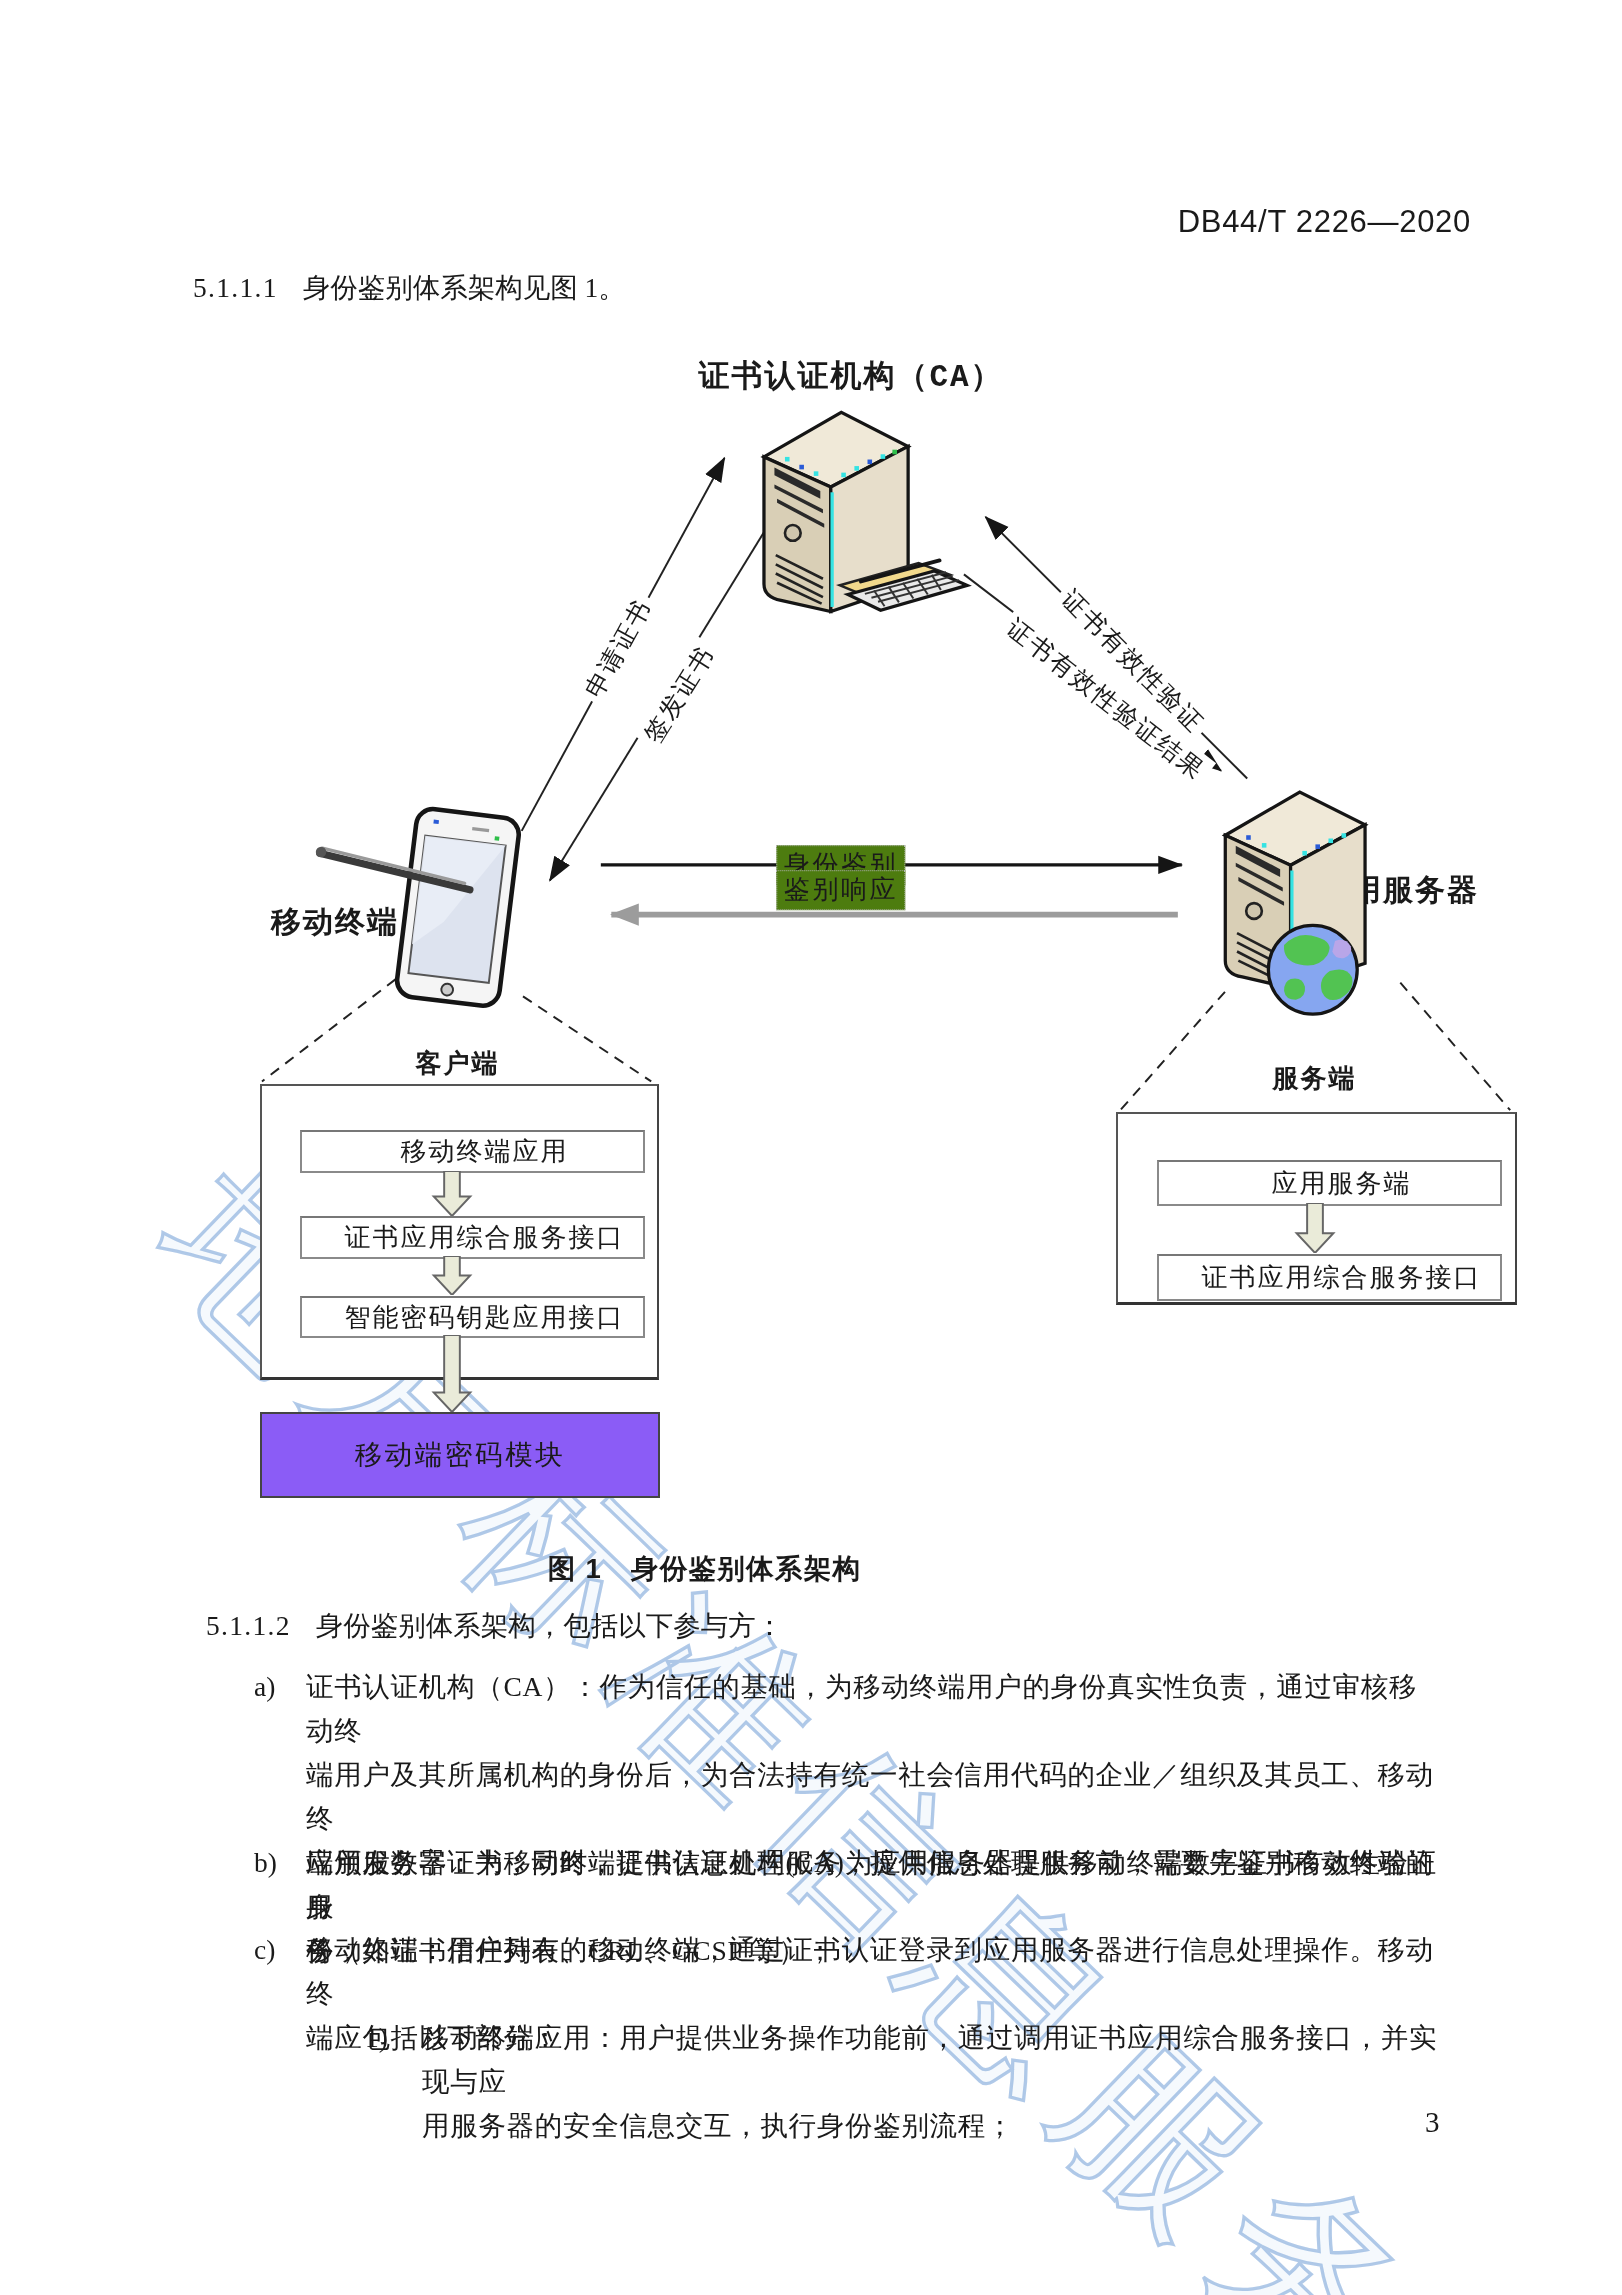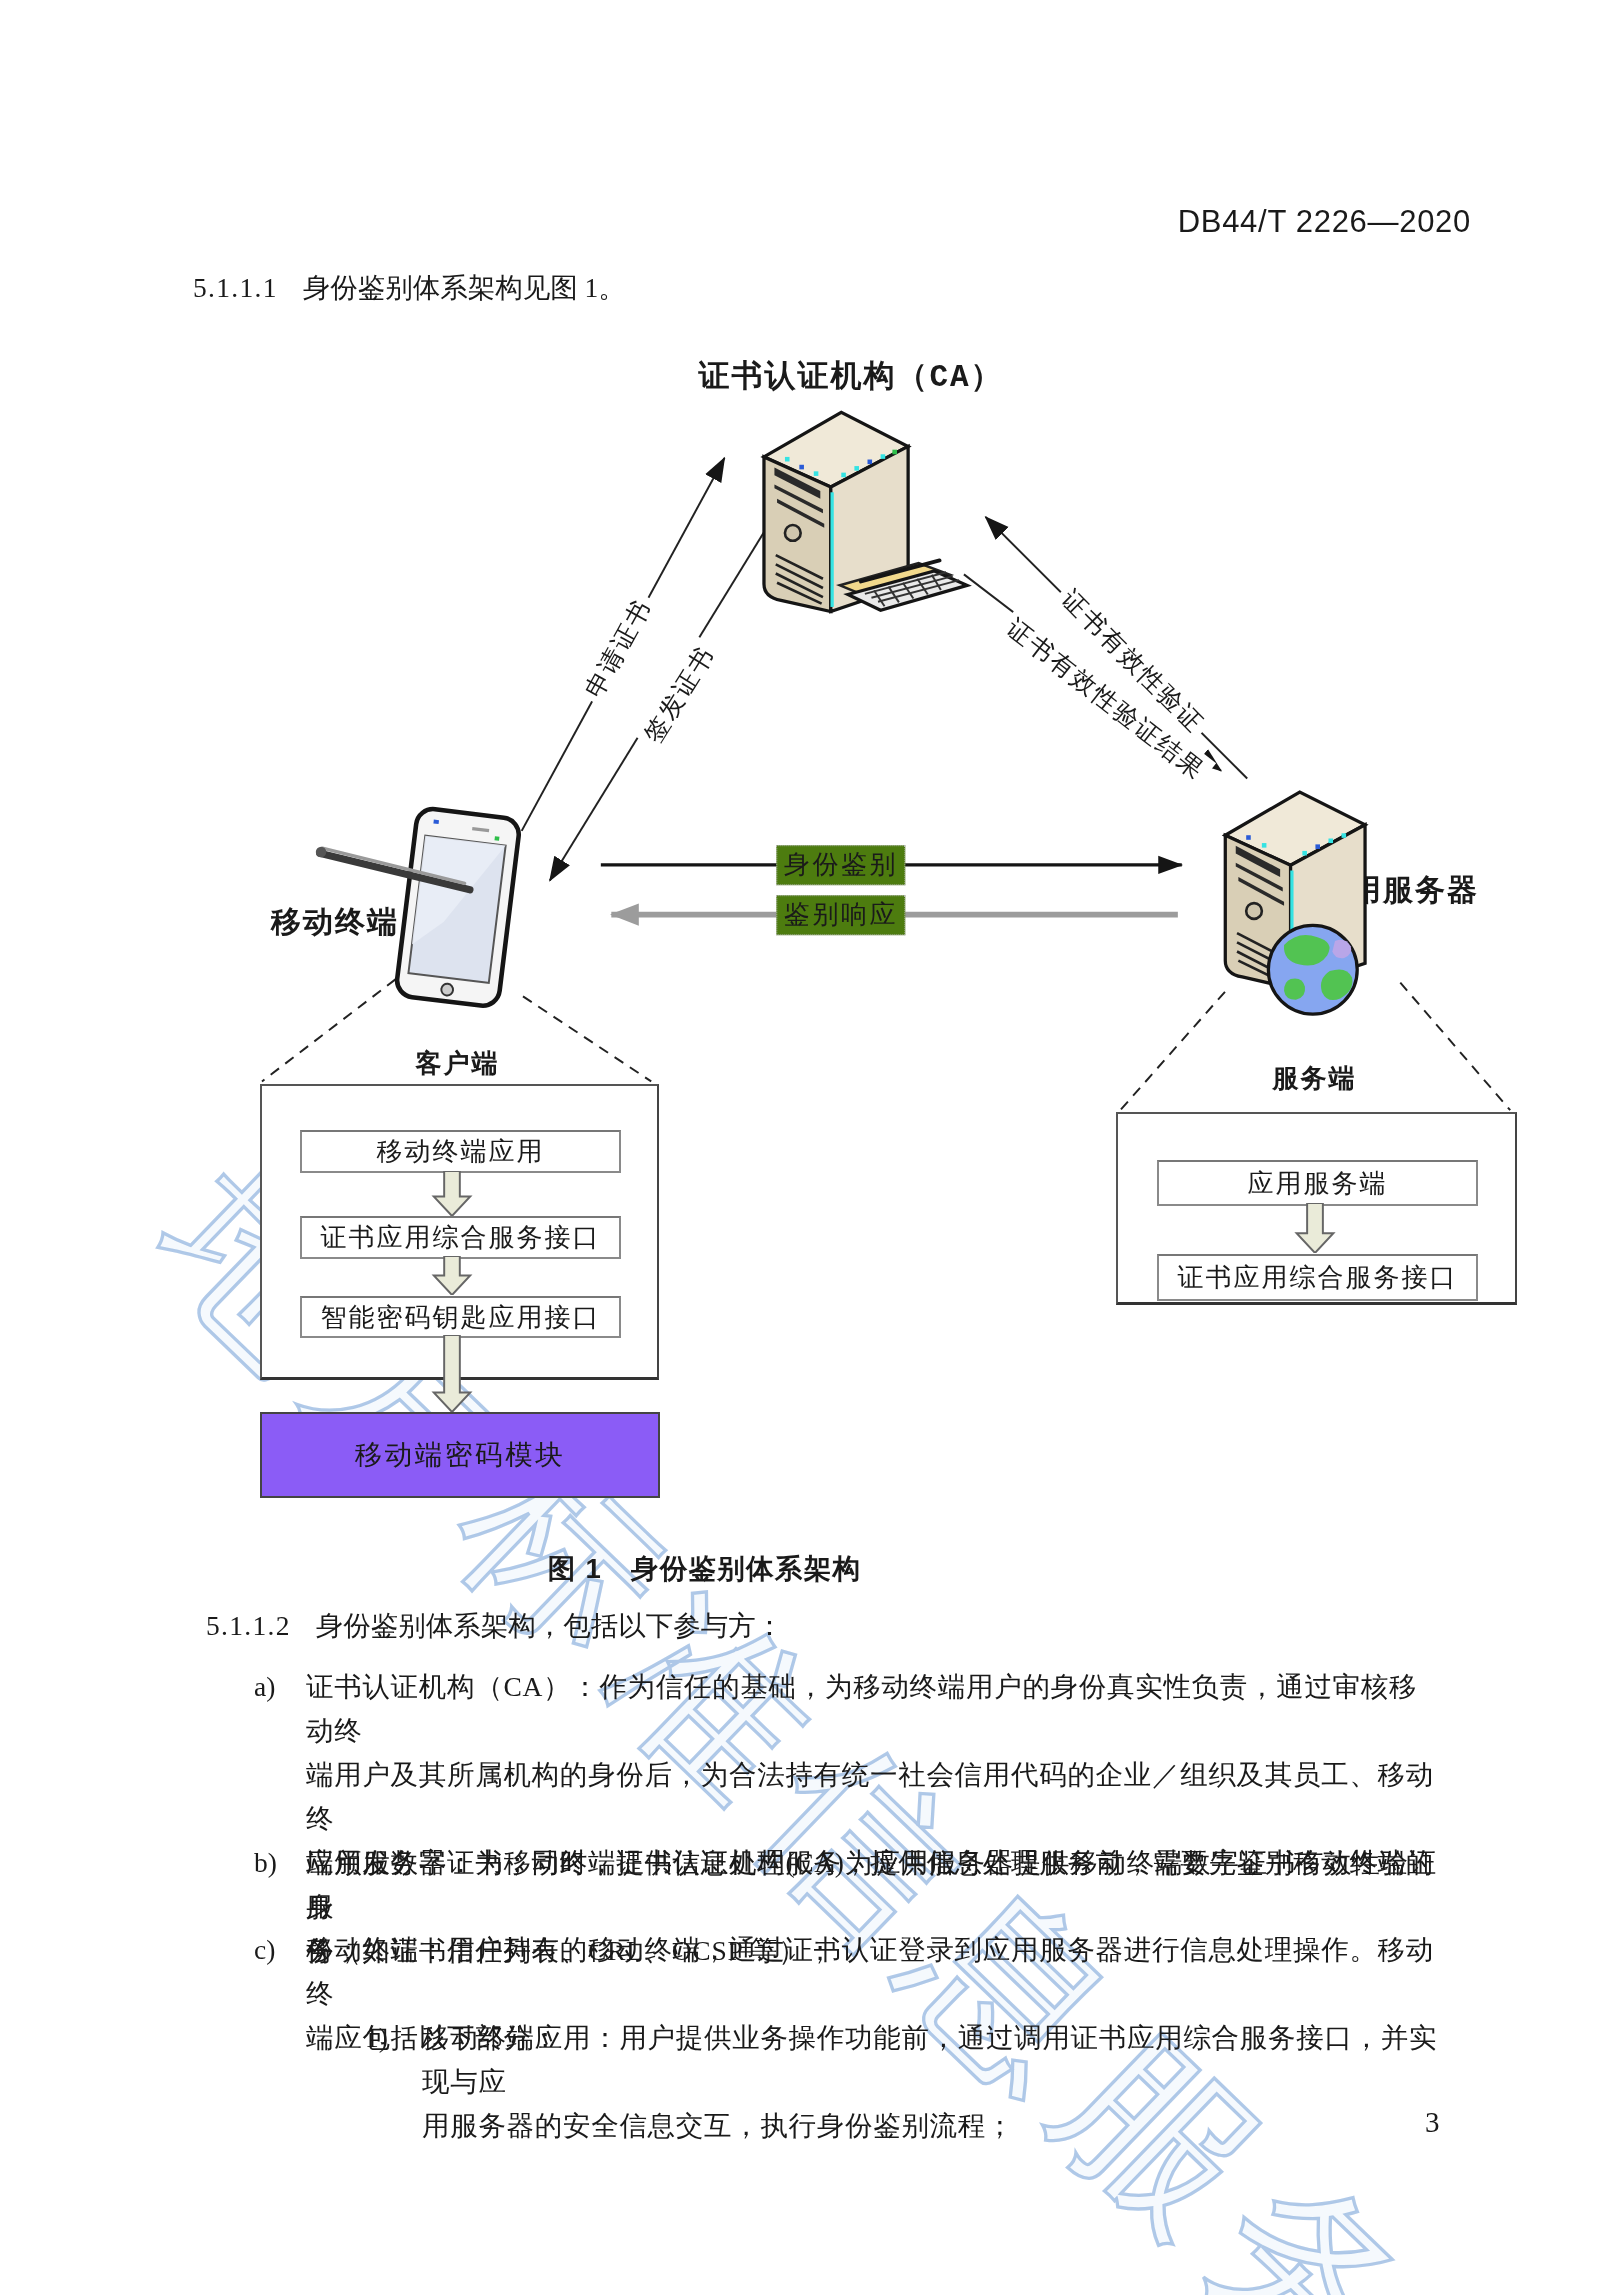--- a/index.html
+++ b/index.html
@@ -28,28 +28,28 @@
 
   
   .flow-label{font-size:25px;letter-spacing:2px;background:#fff;padding:0.7px 5.2px;white-space:nowrap;
     transform-origin:center center;}
   .flow-mid{font-size:26px;letter-spacing:2.6px;background:#4d7c0f;padding:1.3px 6.5px;border:1.3px dotted #b5b5b5;white-space:nowrap;}
   #flow-apply{top:648px;left:618px;transform:translate(-50%,-50%) rotate(-61deg);}
   #flow-issue{top:694px;left:679px;transform:translate(-50%,-50%) rotate(-58deg);}
   #flow-validate{top:661px;left:1133px;transform:translate(-50%,-50%) rotate(45deg);}
   #flow-result{top:699px;left:1106px;transform:translate(-50%,-50%) rotate(38deg);}
   #flow-auth{top:865px;left:841px;transform:translate(-50%,-50%);}
-  #flow-resp{top:915px;left:841px;transform:translate(-50%,-50%);text-align:center;}
+  #flow-resp{top:890px;left:841px;transform:translate(-50%,-50%);text-align:center;}
 
   
   .outer-box{background:#fff;border:2px solid #555;border-bottom:3.9px solid #333;border-right:2.6px solid #444;}
   #client-box{left:260px;top:1084px;width:395px;height:291px;}
   #server-box{left:1116px;top:1112px;width:397px;height:188px;}
   .stack-box{left:300px;width:317px;background:#fff;border:2.6px solid #8a8a8a;border-top-color:#777;
-    display:flex;align-items:center;justify-content:center;font-size:26px;letter-spacing:2px;white-space:nowrap;}
+    display:flex;align-items:center;justify-content:center;font-size:26px;letter-spacing:2px;white-space:nowrap;padding-left:24px;}
   #cbox-0{top:1130px;height:39px;}
   #cbox-1{top:1216px;height:39px;}
   #cbox-2{top:1296px;height:38px;}
   #sbox-0{left:1157px;top:1160px;height:42px;}
   #sbox-1{left:1157px;top:1254px;height:43px;}
   #module-box{left:260px;top:1412px;width:396px;height:82px;background:#8b5cf6;border:2px solid #444;
     display:flex;align-items:center;justify-content:center;font-size:27.5px;letter-spacing:2.6px;}
 
   #overlay{left:0;top:0;pointer-events:none;}
   .blockarrow{pointer-events:none;}

